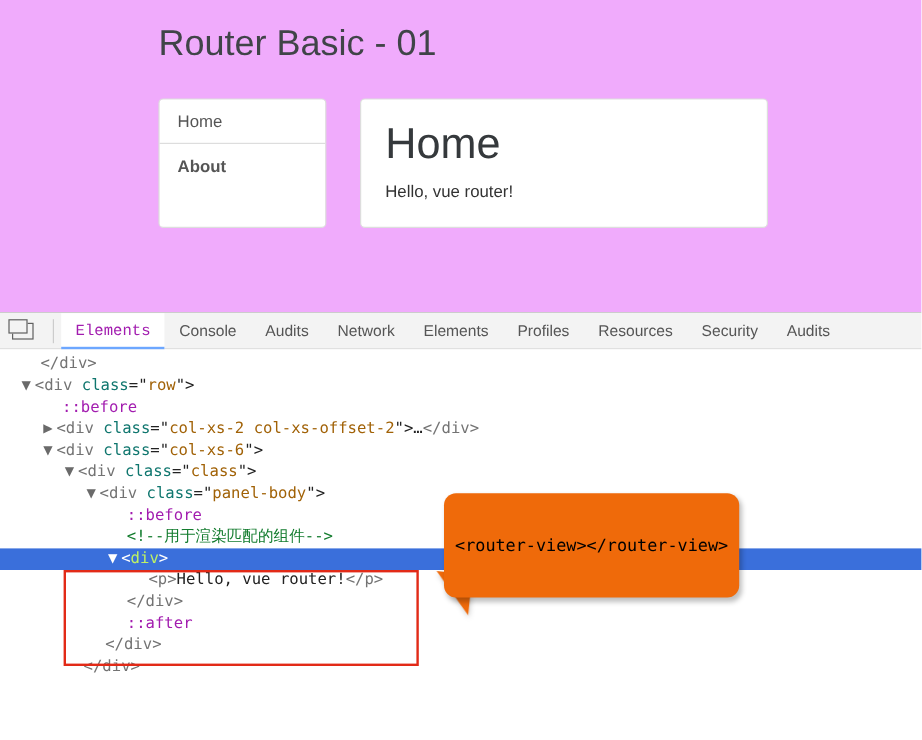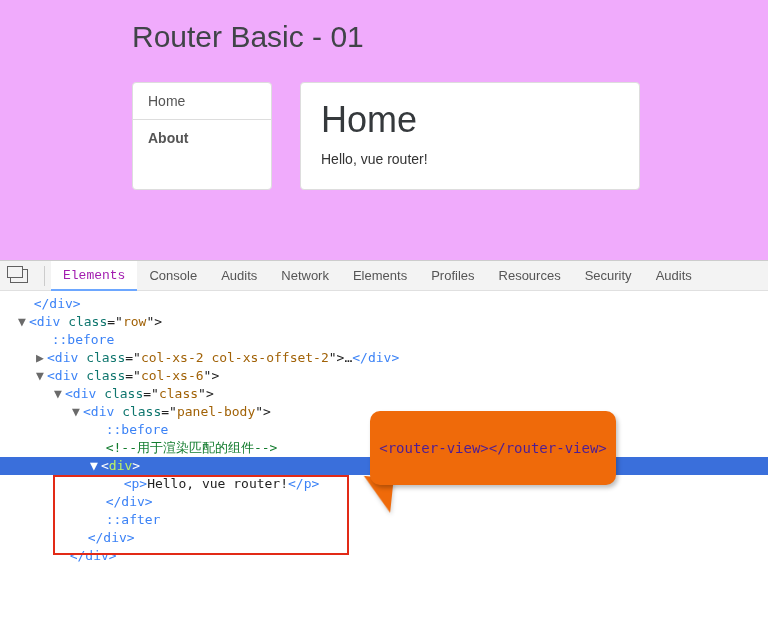--- a/index.html
+++ b/index.html
@@ -102,24 +102,24 @@
     position: relative;
   }
   .row { white-space: pre; padding-left: 18px; }
   .ind1 { padding-left: 18px; }
   .ind2 { padding-left: 36px; }
   .ind3 { padding-left: 54px; }
   .ind4 { padding-left: 72px; }
   .ind5 { padding-left: 90px; }
   .ind6 { padding-left: 108px; }
   .tri { color:#6a6a6a; display:inline-block; width:11px; }
-  .tag { color:#3b82f6; }
+  .tag { color:#737373; }
   .attr { color:#0f766e; }
   .val { color:#a16207; }
-  .pseudo { color:#3b82f6; }
+  .pseudo { color:#a21caf; }
   .comment { color:#137c2e; }
   .dim { color:#777; }
 
   .hl-row {
     background:#3a6fdb;
     color:#fff !important;
     position: relative;
     width:100%;
   }
   .hl-row .tri { color:#fff; }
@@ -134,24 +134,24 @@
     height:80px;
     pointer-events:none;
   }
 
   
   .callout {
     position:absolute;
     left:370px;
     top:120px;
     width:246px;
-    height:74px;
+    height:87px;
     background:#ef6a0a;
     border-radius:10px;
-    color:#4c1d95;
+    color:#000000;
     font-family:"Consolas","Menlo",monospace;
     font-size:14px;
     display:flex;
     align-items:center;
     justify-content:center;
     box-shadow: 2px 3px 4px rgba(0,0,0,0.25);
   }
   .callout-tail {
     position:absolute;
     left:356px;

